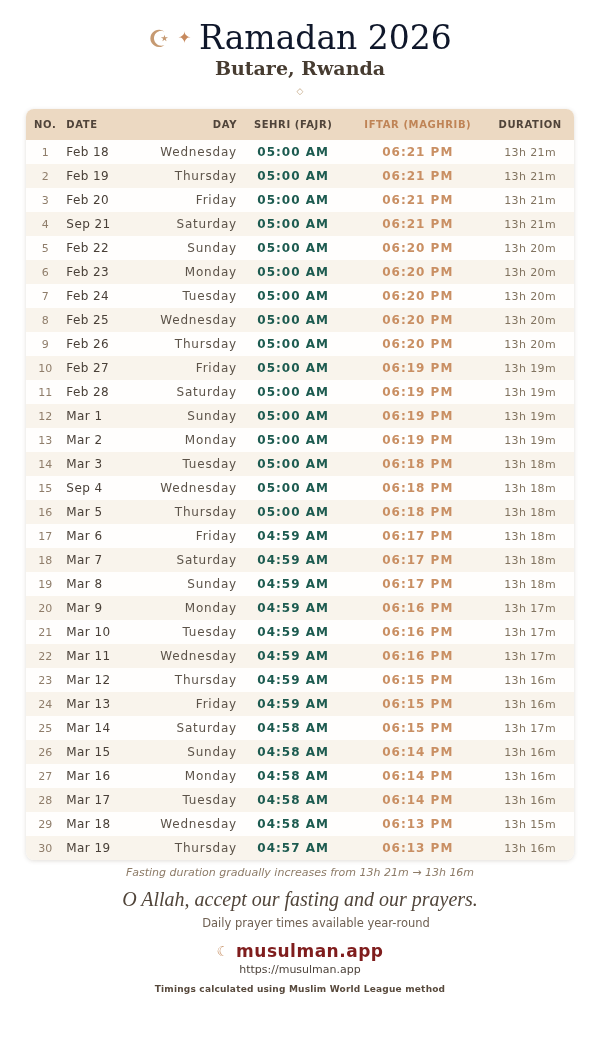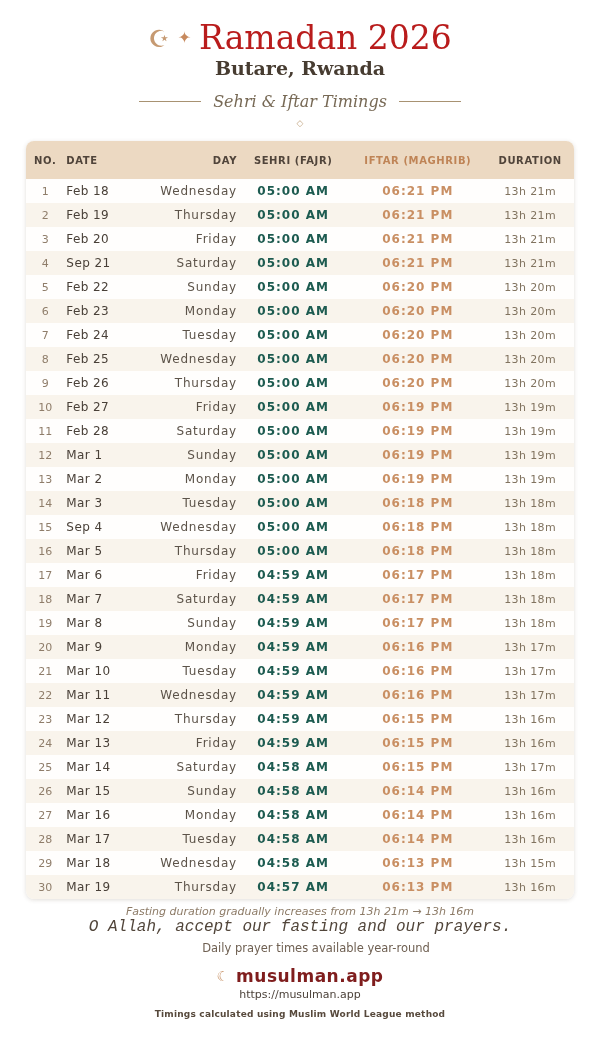--- a/index.html
+++ b/index.html
@@ -8,75 +8,70 @@
     background:linear-gradient(180deg,#f7edzd 0%, #f6ecdb 0%, #eadcc8 55%, #ddcfbc 100%);
     font-family:"DejaVu Sans","Liberation Sans",sans-serif;
     color:#4d4136;overflow:hidden;
   }
   .page{width:600px;height:1045px;display:flex;flex-direction:column;align-items:center;}
   
   .hdr{padding-top:20px;text-align:center;}
   .title-row{display:flex;align-items:center;justify-content:center;gap:8px;}
   .crescent{font-size:24px;color:#c69a72;line-height:1;transform:translateY(1px);}
   .sparkle{font-size:16px;color:#c78a5e;line-height:1;}
-  .title{font-family:"DejaVu Serif","Liberation Serif",serif;font-size:33px;font-weight:400;color:#b91c1c;line-height:1.1;}
+  .title{font-family:"DejaVu Serif","Liberation Serif",serif;font-size:33px;font-weight:400;color:#0f172a;line-height:1.1;}
   .loc{font-family:"DejaVu Serif","Liberation Serif",serif;font-size:19px;font-weight:700;color:#473c31;margin-top:1px;}
   .sub-row{display:flex;align-items:center;justify-content:center;gap:12px;margin-top:13px;}
   .sub-line{width:62px;height:1px;background:#a89272;}
   .subtitle{font-family:"DejaVu Serif","Liberation Serif",serif;font-style:italic;font-size:16px;color:#776955;}
   .meta{margin-top:10px;font-size:11px;color:#6d5c49;letter-spacing:.2px;}
   .diamond{margin-top:7px;font-size:9px;color:#c5a987;}
   
   .card{width:548px;margin-top:13px;border-radius:8px;overflow:hidden;
         box-shadow:0 1px 4px rgba(90,70,50,.18);background:#fff;}
-  .thead{display:flex;align-items:center;height:38px;background:#ecd9c2;
+  .thead{display:flex;align-items:center;height:31px;background:#ecd9c2;
          font-size:10px;font-weight:700;letter-spacing:.6px;color:#50443a;}
   .tr{display:flex;align-items:center;height:24px;background:#fffefd;font-size:12px;}
   .tr.alt{background:#f9f4ec;}
   .td,.th{white-space:nowrap;overflow:hidden;}
   .c-no{width:7%;text-align:center;}
   .c-date{width:14%;text-align:left;padding-left:2px;box-sizing:border-box;}
   .c-day{width:17.5%;text-align:right;}
   .c-sehri{width:20.5%;text-align:center;}
   .c-iftar{width:25%;text-align:center;}
   .c-dur{width:16%;text-align:center;}
   .th.c-iftar{color:#bf8456;}
   .td.c-no{font-size:11px;color:#8f7d6a;}
   .td.c-date{color:#494038;letter-spacing:.4px;}
   .td.c-day{color:#5c5349;letter-spacing:.8px;}
   .td.c-sehri{font-weight:700;color:#1d5b50;letter-spacing:1px;}
   .td.c-iftar{font-weight:700;color:#c98f63;letter-spacing:1px;}
   .td.c-dur{font-size:11px;color:#81735f;letter-spacing:.4px;}
   
   .note{margin-top:6px;font-style:italic;font-size:11px;color:#8d7b67;}
-  .dua{font-family:Liberation Mono, monospace;font-style:italic;font-size:16px;color:#51453a;}
+  .dua{margin-top:9px;font-family:Liberation Serif, serif;font-style:italic;font-size:20px;color:#51453a;}
   .avail{margin-top:5px;font-size:11.5px;color:#6f6052;margin-left:32px;}
   .brand-row{margin-top:11px;display:flex;align-items:center;gap:7px;cursor:pointer;}
   .brand-moon{font-size:14px;color:#c9956b;}
   .brand{font-size:17px;font-weight:700;color:#7f1d1d;letter-spacing:.5px;}
   .url{margin-top:2px;font-size:11px;color:#4c423a;}
   .method{margin-top:8px;font-size:9px;font-weight:700;color:#57493c;letter-spacing:.2px;}
 </style>
 </head>
 <body>
 
 <div class="page">
 
   <div class="hdr">
     <div class="title-row">
       <span class="crescent">☪</span>
       <span class="sparkle">✦</span>
       <span class="title">Ramadan 2026</span>
     </div>
     <div class="loc">Butare, Rwanda</div>
-    <div class="sub-row">
-      <span class="sub-line"></span>
-      <span class="subtitle">Sehri &amp; Iftar Timings</span>
-      <span class="sub-line"></span>
-    </div>
     <div class="diamond">◇</div>
   </div>
 
   <div class="card">
     <div class="thead">
       <div class="th c-no">NO.</div>
       <div class="th c-date">DATE</div>
       <div class="th c-day">DAY</div>
       <div class="th c-sehri">SEHRI (FAJR)</div>
       <div class="th c-iftar">IFTAR (MAGHRIB)</div>

